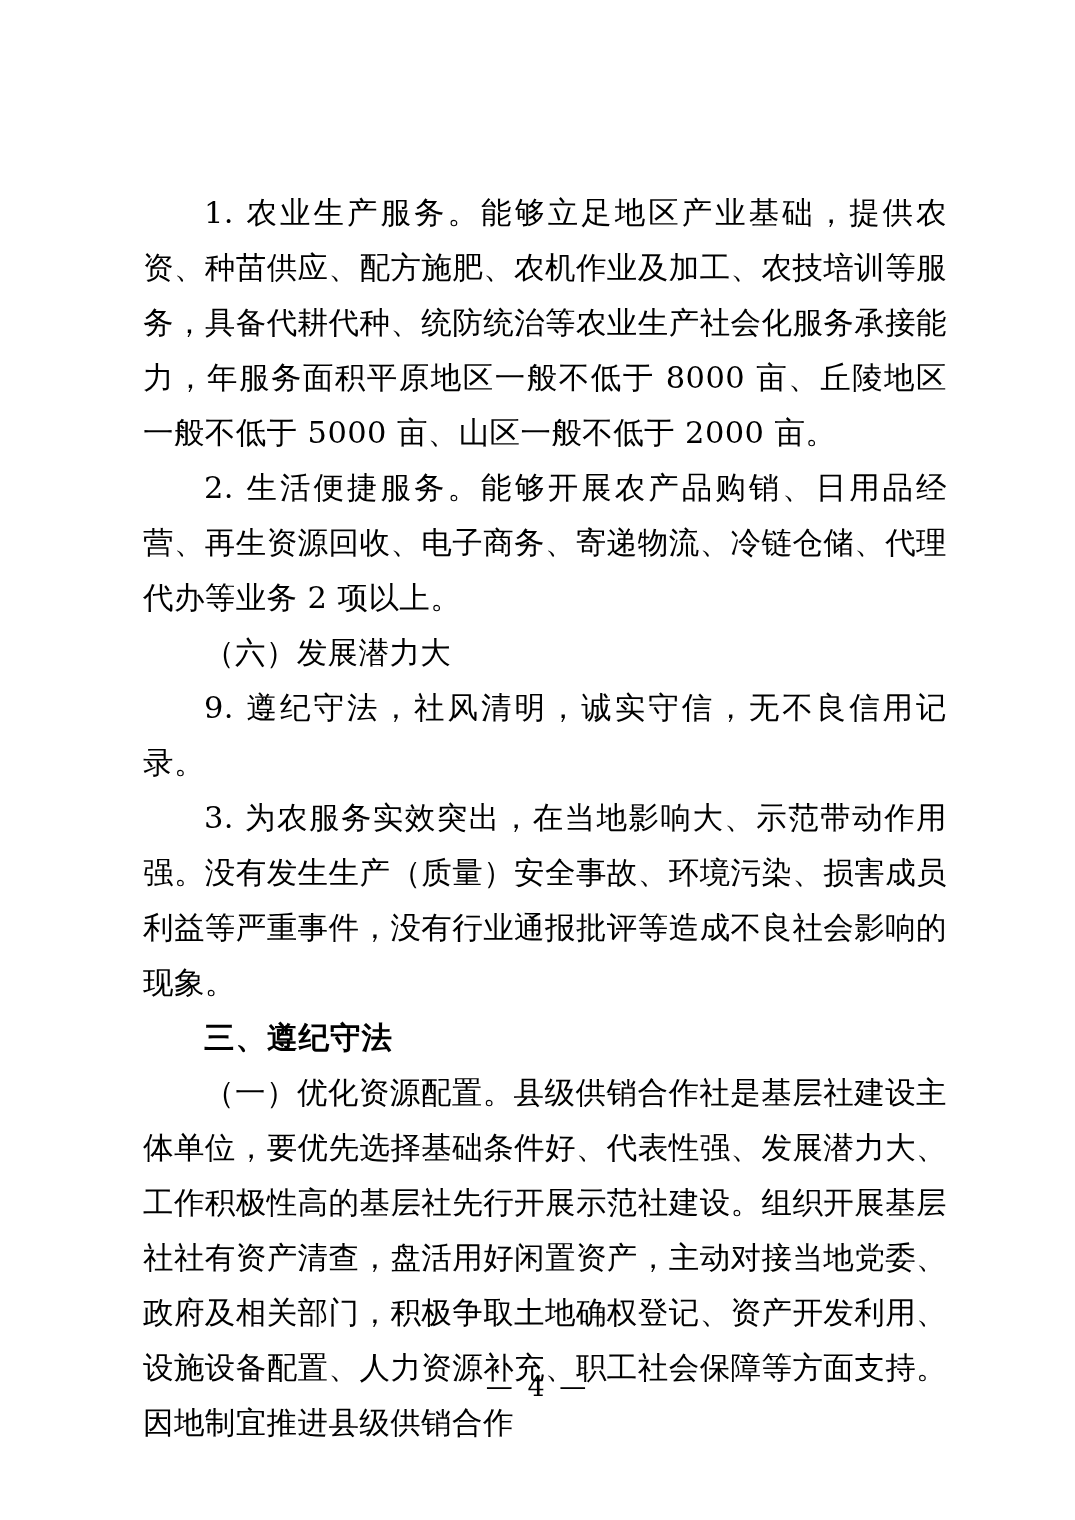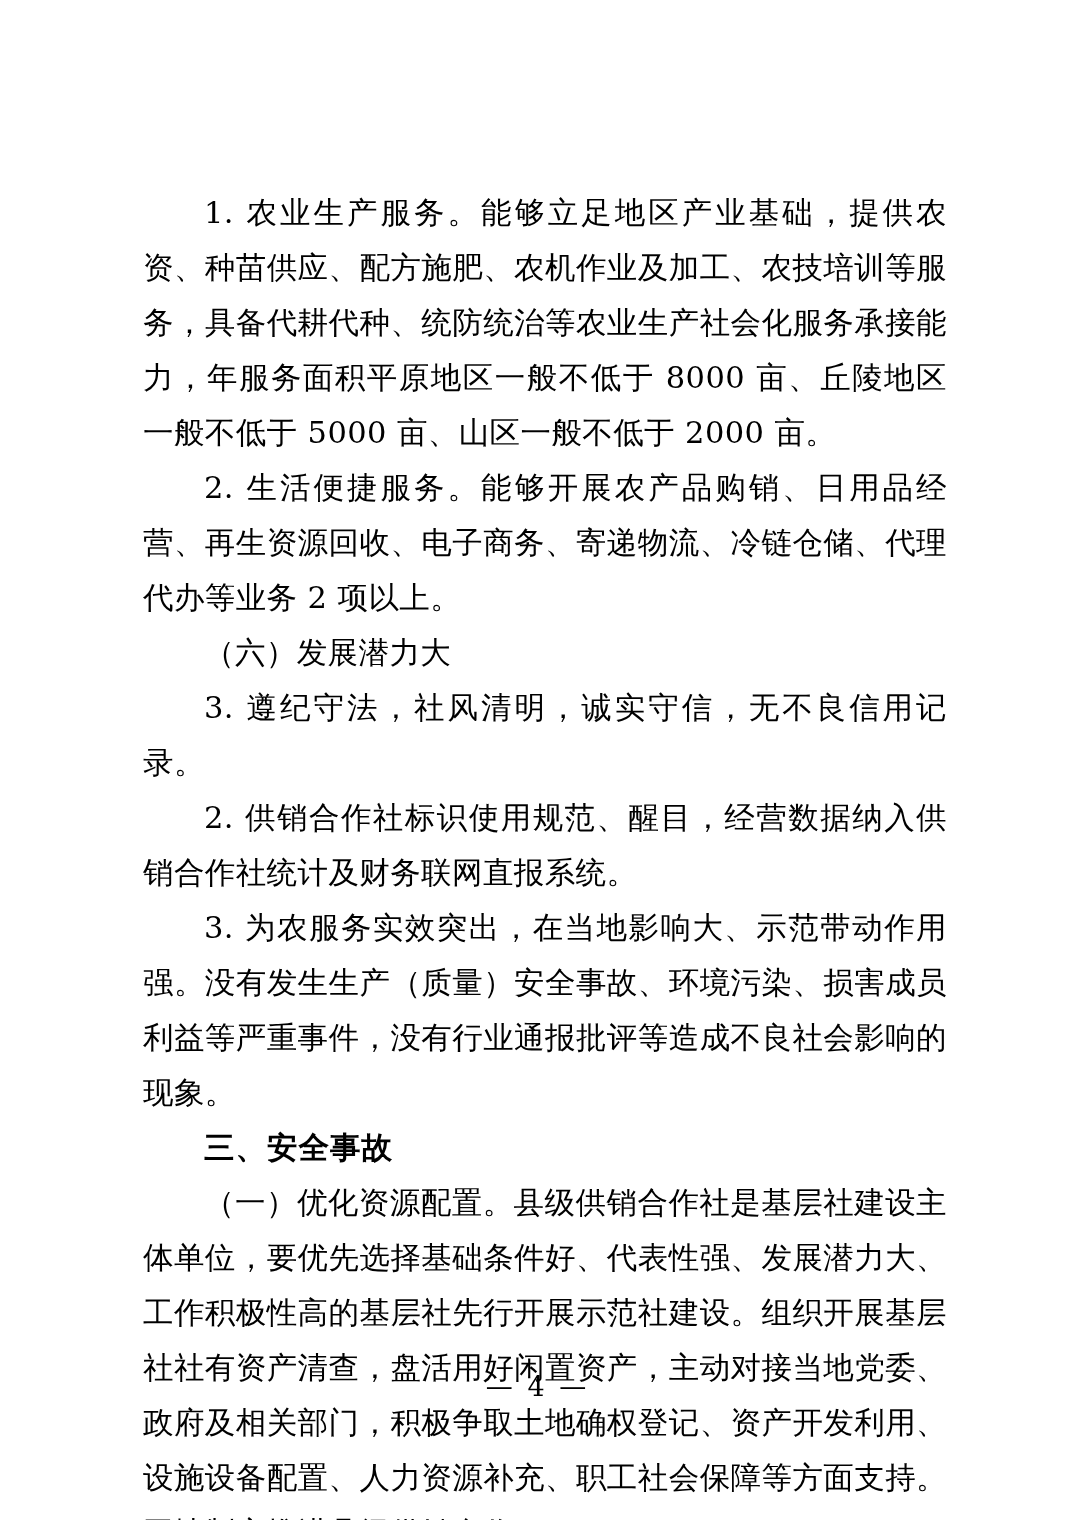--- a/index.html
+++ b/index.html
@@ -58,22 +58,21 @@
   }
 </style>
 </head>
 <body>
 
 <div class="page">
   <div class="doc-body">
     <p class="para">1. 农业生产服务。能够立足地区产业基础，提供农资、种苗供应、配方施肥、农机作业及加工、农技培训等服务，具备代耕代种、统防统治等农业生产社会化服务承接能力，年服务面积平原地区一般不低于 8000 亩、丘陵地区一般不低于 5000 亩、山区一般不低于 2000 亩。</p>
     <p class="para">2. 生活便捷服务。能够开展农产品购销、日用品经营、再生资源回收、电子商务、寄递物流、冷链仓储、代理代办等业务 2 项以上。</p>
     <p class="para">（六）发展潜力大</p>
-    <p class="para">3. 遵纪守法，社风清明，诚实守信，无不良信用记录。</p>
-    <p class="para">2. 供销合作社标识使用规范、醒目，经营数据纳入供销合作社统计及财务联网直报系统。</p>
+    <p class="para">9. 遵纪守法，社风清明，诚实守信，无不良信用记录。</p>
     <p class="para">3. 为农服务实效突出，在当地影响大、示范带动作用强。没有发生生产（质量）安全事故、环境污染、损害成员利益等严重事件，没有行业通报批评等造成不良社会影响的现象。</p>
-    <p class="heading">三、安全事故</p>
+    <p class="heading">三、遵纪守法</p>
     <p class="para">（一）优化资源配置。县级供销合作社是基层社建设主体单位，要优先选择基础条件好、代表性强、发展潜力大、工作积极性高的基层社先行开展示范社建设。组织开展基层社社有资产清查，盘活用好闲置资产，主动对接当地党委、政府及相关部门，积极争取土地确权登记、资产开发利用、设施设备配置、人力资源补充、职工社会保障等方面支持。因地制宜推进县级供销合作</p>
   </div>
   <div class="page-number">
     <span class="pn-inner">— 4 —</span>
   </div>
 </div>
 
 </body></html>

